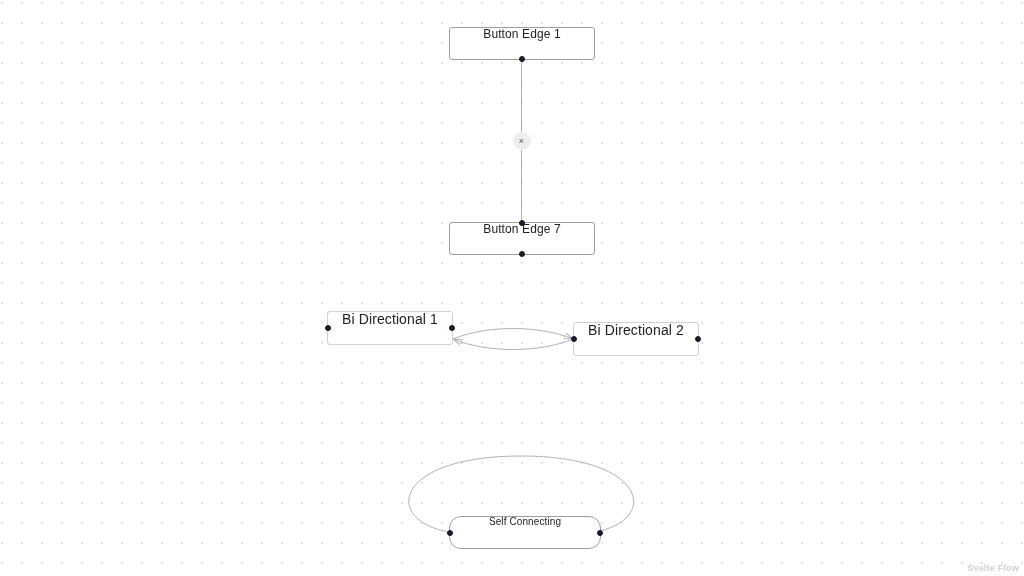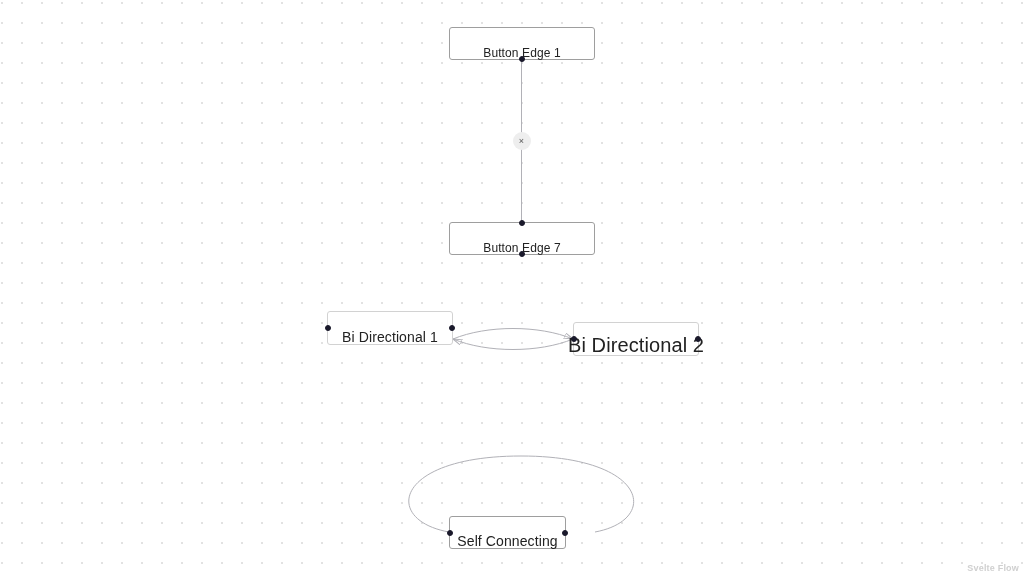--- a/index.html
+++ b/index.html
@@ -33,21 +33,21 @@
     pointer-events: none;
   }
 
   .flow-node {
     position: absolute;
     box-sizing: border-box;
     background: #ffffff;
     border: 1px solid #9e9e9e;
     border-radius: 3px;
     display: flex;
-    align-items: flex-end;
+    align-items: flex-start;
     justify-content: center;
     color: #222222;
     font-size: 12px;
     line-height: 1;
     letter-spacing: 0.1px;
     white-space: nowrap;
   }
 
   .flow-node.light-border {
     border: 1px solid #d2d2d2;
@@ -134,27 +134,27 @@
     <span class="handle top"></span>
     <span class="handle bottom"></span>
   </div>
 
   <div class="flow-node light-border" id="node-bi-directional-1" style="left: 327px; top: 311px; width: 126px; height: 34px; font-size: 14px;">
     <span class="node-label">Bi Directional 1</span>
     <span class="handle left"></span>
     <span class="handle right"></span>
   </div>
 
-  <div class="flow-node light-border" id="node-bi-directional-2" style="left: 573px; top: 322px; width: 126px; height: 34px; font-size: 20px;">
+  <div class="flow-node light-border" id="node-bi-directional-2" style="left: 573px; top: 322px; width: 126px; height: 34px; font-size: 14px;">
     <span class="node-label">Bi Directional 2</span>
     <span class="handle left"></span>
     <span class="handle right"></span>
   </div>
 
-  <div class="flow-node" id="node-self-connecting" style="left: 449px; top: 516px; width: 117px; height: 33px; font-size: 14px;">
+  <div class="flow-node" id="node-self-connecting" style="left: 449px; top: 516px; width: 152px; height: 33px; font-size: 10px; border-radius: 12px;">
     <span class="node-label">Self Connecting</span>
     <span class="handle left"></span>
     <span class="handle right"></span>
   </div>
 
   <button class="edge-button" id="edge-delete-button" style="left: 512.5px; top: 132px; background: rgb(238, 238, 238); color: rgb(85, 85, 85);">×</button>
 
   <a id="attribution" href="#" style="color: rgb(208, 208, 208);">Svelte Flow</a>
 
 </div>

